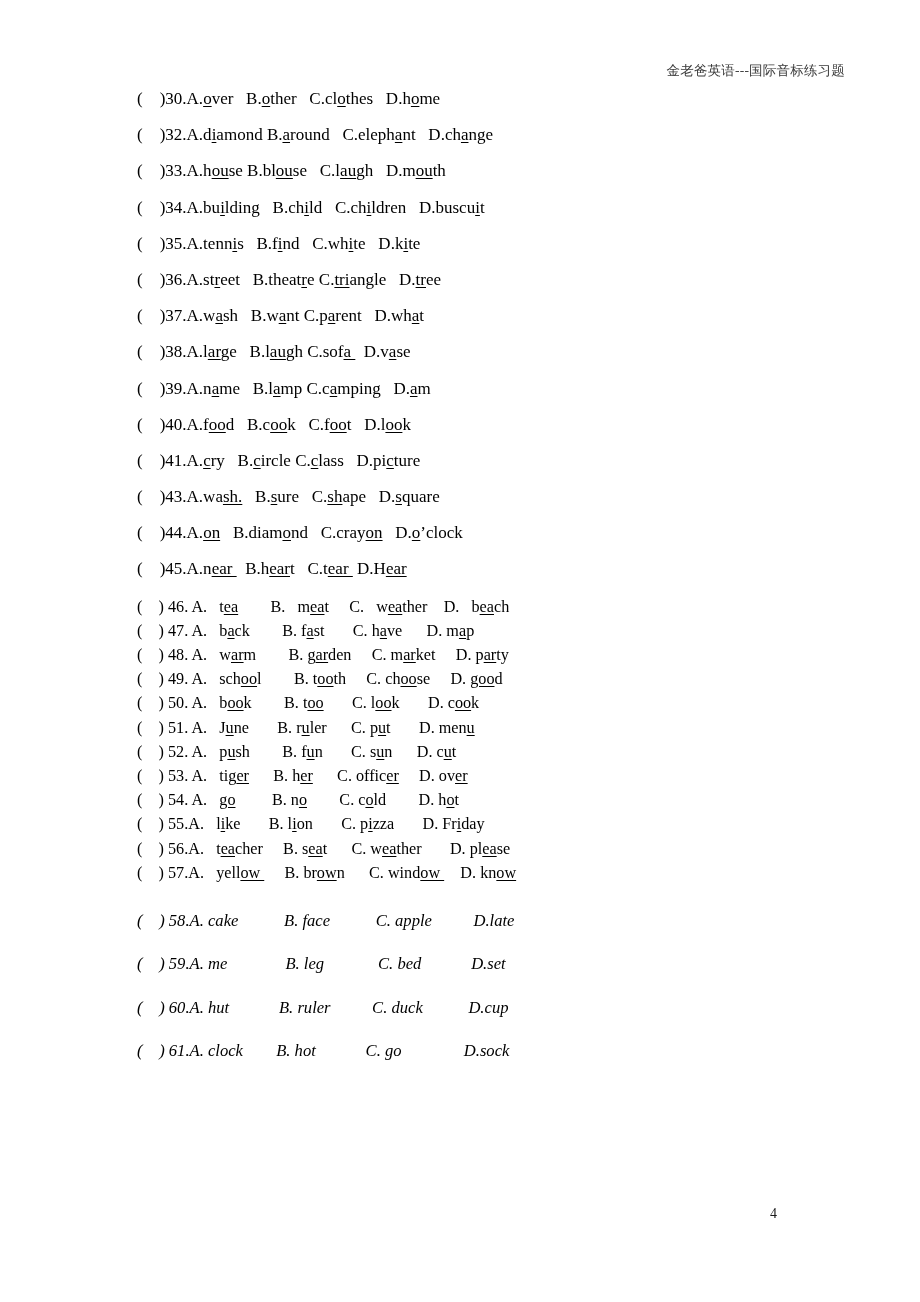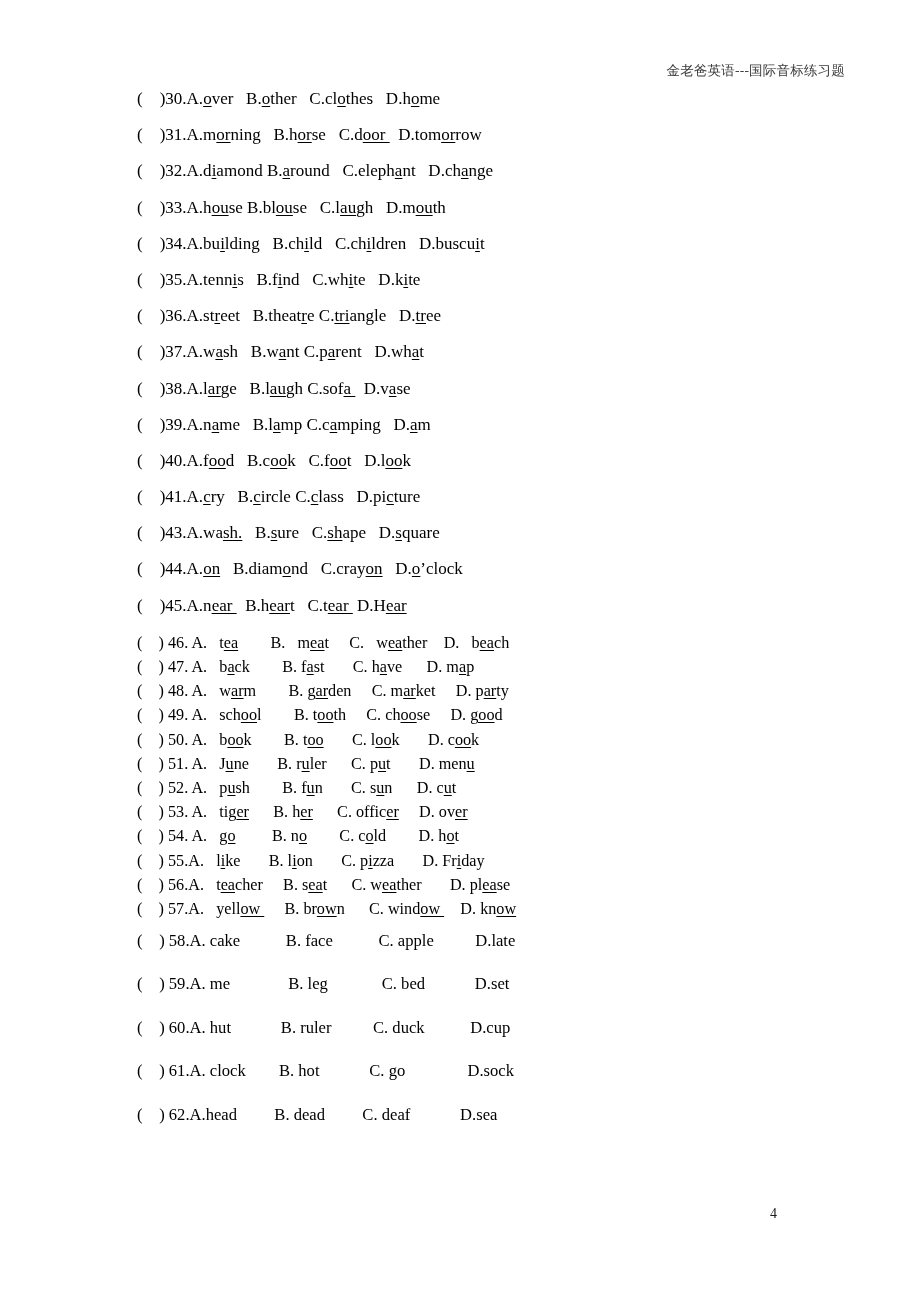--- a/index.html
+++ b/index.html
@@ -51,21 +51,21 @@
   }
 
   
   .group-a .q-row { height: 36.2px; }
   
   .group-b .q-row { height: 24.2px; font-size: 16.2px; }
   
   .group-c .q-row { height: 43.4px; font-size: 16.6px; }
 
   .group-b { margin-top: 2px; }
-  .group-c { margin-top: 8px; }
+  .group-c { margin-top: 24px; font-style: italic; }
 
   .u { text-decoration: underline; text-underline-offset: 1.5px; }
 
   
   .page-number {
     position: absolute;
     left: 770px;
     top: 1206px;
     font-size: 14px;
     color: #1a1a1a;
@@ -74,21 +74,20 @@
 </head>
 <body>
 
 <div class="page">
 
   <div class="doc-header">金老爸英语---国际音标练习题</div>
 
   <div class="questions">
     <div class="group-a">
         <div class="q-row"><span>(    </span><span>)30.A.</span><span class="u">o</span><span>ver   B.</span><span class="u">o</span><span>ther   C.cl</span><span class="u">o</span><span>thes   D.h</span><span class="u">o</span><span>me</span></div>
-        <div class="q-row"><span>(    </span><span>)31.A.m</span><span class="u">or</span><span>ning   B.h</span><span class="u">or</span><span>se   C.d</span><span class="u">oor </span><span>  D.tom</span><span class="u">or</span><span>row</span></div>
         <div class="q-row"><span>(    </span><span>)32.A.d</span><span class="u">i</span><span>amond B.</span><span class="u">a</span><span>round   C.eleph</span><span class="u">a</span><span>nt   D.ch</span><span class="u">a</span><span>nge</span></div>
         <div class="q-row"><span>(    </span><span>)33.A.h</span><span class="u">ou</span><span>se B.bl</span><span class="u">ou</span><span>se   C.l</span><span class="u">au</span><span>gh   D.m</span><span class="u">ou</span><span>th</span></div>
         <div class="q-row"><span>(    </span><span>)34.A.bu</span><span class="u">i</span><span>lding   B.ch</span><span class="u">i</span><span>ld   C.ch</span><span class="u">i</span><span>ldren   D.buscu</span><span class="u">i</span><span>t</span></div>
         <div class="q-row"><span>(    </span><span>)35.A.tenn</span><span class="u">i</span><span>s   B.f</span><span class="u">i</span><span>nd   C.wh</span><span class="u">i</span><span>te   D.k</span><span class="u">i</span><span>te</span></div>
         <div class="q-row"><span>(    </span><span>)36.A.st</span><span class="u">r</span><span>eet   B.theat</span><span class="u">r</span><span>e C.</span><span class="u">tri</span><span>angle   D.</span><span class="u">tr</span><span>ee</span></div>
         <div class="q-row"><span>(    </span><span>)37.A.w</span><span class="u">a</span><span>sh   B.w</span><span class="u">a</span><span>nt C.p</span><span class="u">a</span><span>rent   D.wh</span><span class="u">a</span><span>t</span></div>
         <div class="q-row"><span>(    </span><span>)38.A.l</span><span class="u">ar</span><span>ge   B.l</span><span class="u">au</span><span>gh C.sof</span><span class="u">a </span><span>  D.v</span><span class="u">a</span><span>se</span></div>
         <div class="q-row"><span>(    </span><span>)39.A.n</span><span class="u">a</span><span>me   B.l</span><span class="u">a</span><span>mp C.c</span><span class="u">a</span><span>mping   D.</span><span class="u">a</span><span>m</span></div>
         <div class="q-row"><span>(    </span><span>)40.A.f</span><span class="u">oo</span><span>d   B.c</span><span class="u">oo</span><span>k   C.f</span><span class="u">oo</span><span>t   D.l</span><span class="u">oo</span><span>k</span></div>
         <div class="q-row"><span>(    </span><span>)41.A.</span><span class="u">c</span><span>ry   B.</span><span class="u">c</span><span>ircle C.</span><span class="u">c</span><span>lass   D.pi</span><span class="u">c</span><span>ture</span></div>
@@ -108,19 +107,18 @@
         <div class="q-row"><span>(    </span><span>) 54. A.   </span><span class="u">go</span><span>         B. n</span><span class="u">o</span><span>        C. c</span><span class="u">o</span><span>ld        D. h</span><span class="u">o</span><span>t</span></div>
         <div class="q-row"><span>(    </span><span>) 55.A.   l</span><span class="u">i</span><span>ke       B. l</span><span class="u">i</span><span>on       C. p</span><span class="u">i</span><span>zza       D. Fr</span><span class="u">i</span><span>day</span></div>
         <div class="q-row"><span>(    </span><span>) 56.A.   t</span><span class="u">ea</span><span>cher     B. s</span><span class="u">ea</span><span>t      C. w</span><span class="u">ea</span><span>ther       D. pl</span><span class="u">ea</span><span>se</span></div>
         <div class="q-row"><span>(    </span><span>) 57.A.   yell</span><span class="u">ow </span><span>     B. br</span><span class="u">ow</span><span>n      C. wind</span><span class="u">ow </span><span>    D. kn</span><span class="u">ow</span></div>
       </div>
     <div class="group-c">
         <div class="q-row"><span>(    </span><span>) 58.A. cake           B. face           C. apple          D.late</span></div>
         <div class="q-row"><span>(    </span><span>) 59.A. me              B. leg             C. bed            D.set</span></div>
         <div class="q-row"><span>(    </span><span>) 60.A. hut            B. ruler          C. duck           D.cup</span></div>
         <div class="q-row"><span>(    </span><span>) 61.A. clock        B. hot            C. go               D.sock</span></div>
-        <div class="q-row"><span>(    </span><span>) 62.A.head         B. dead         C. deaf            D.sea</span></div>
       </div>
   </div>
 
   <div class="page-number">4</div>
 
 </div>
 
 </body></html>

